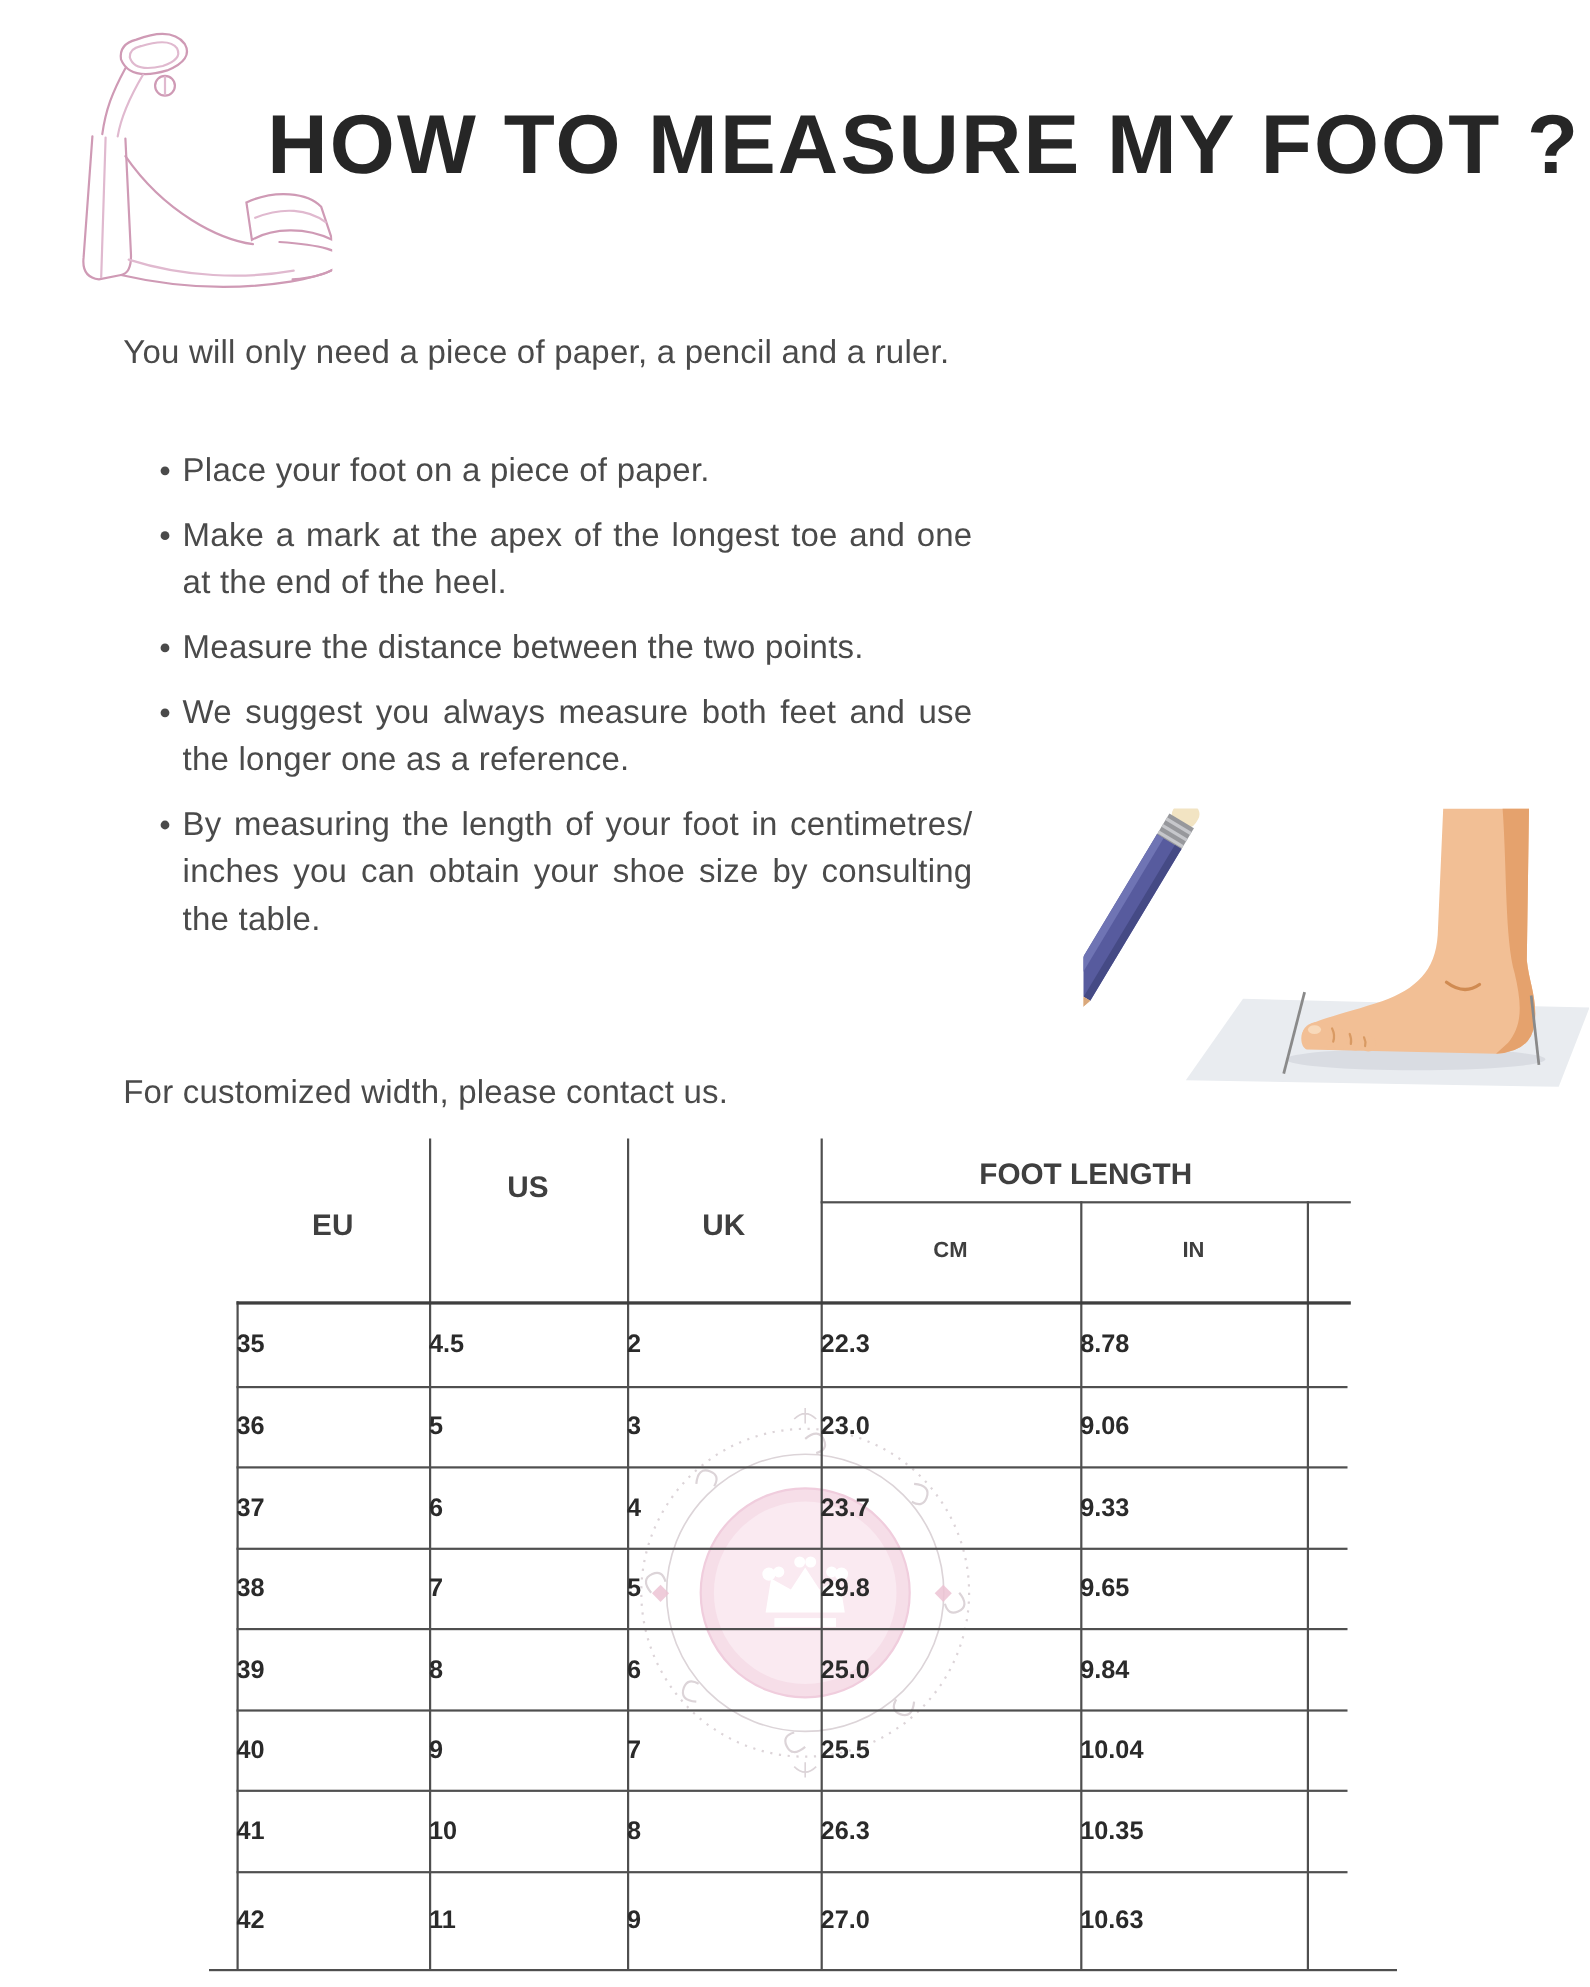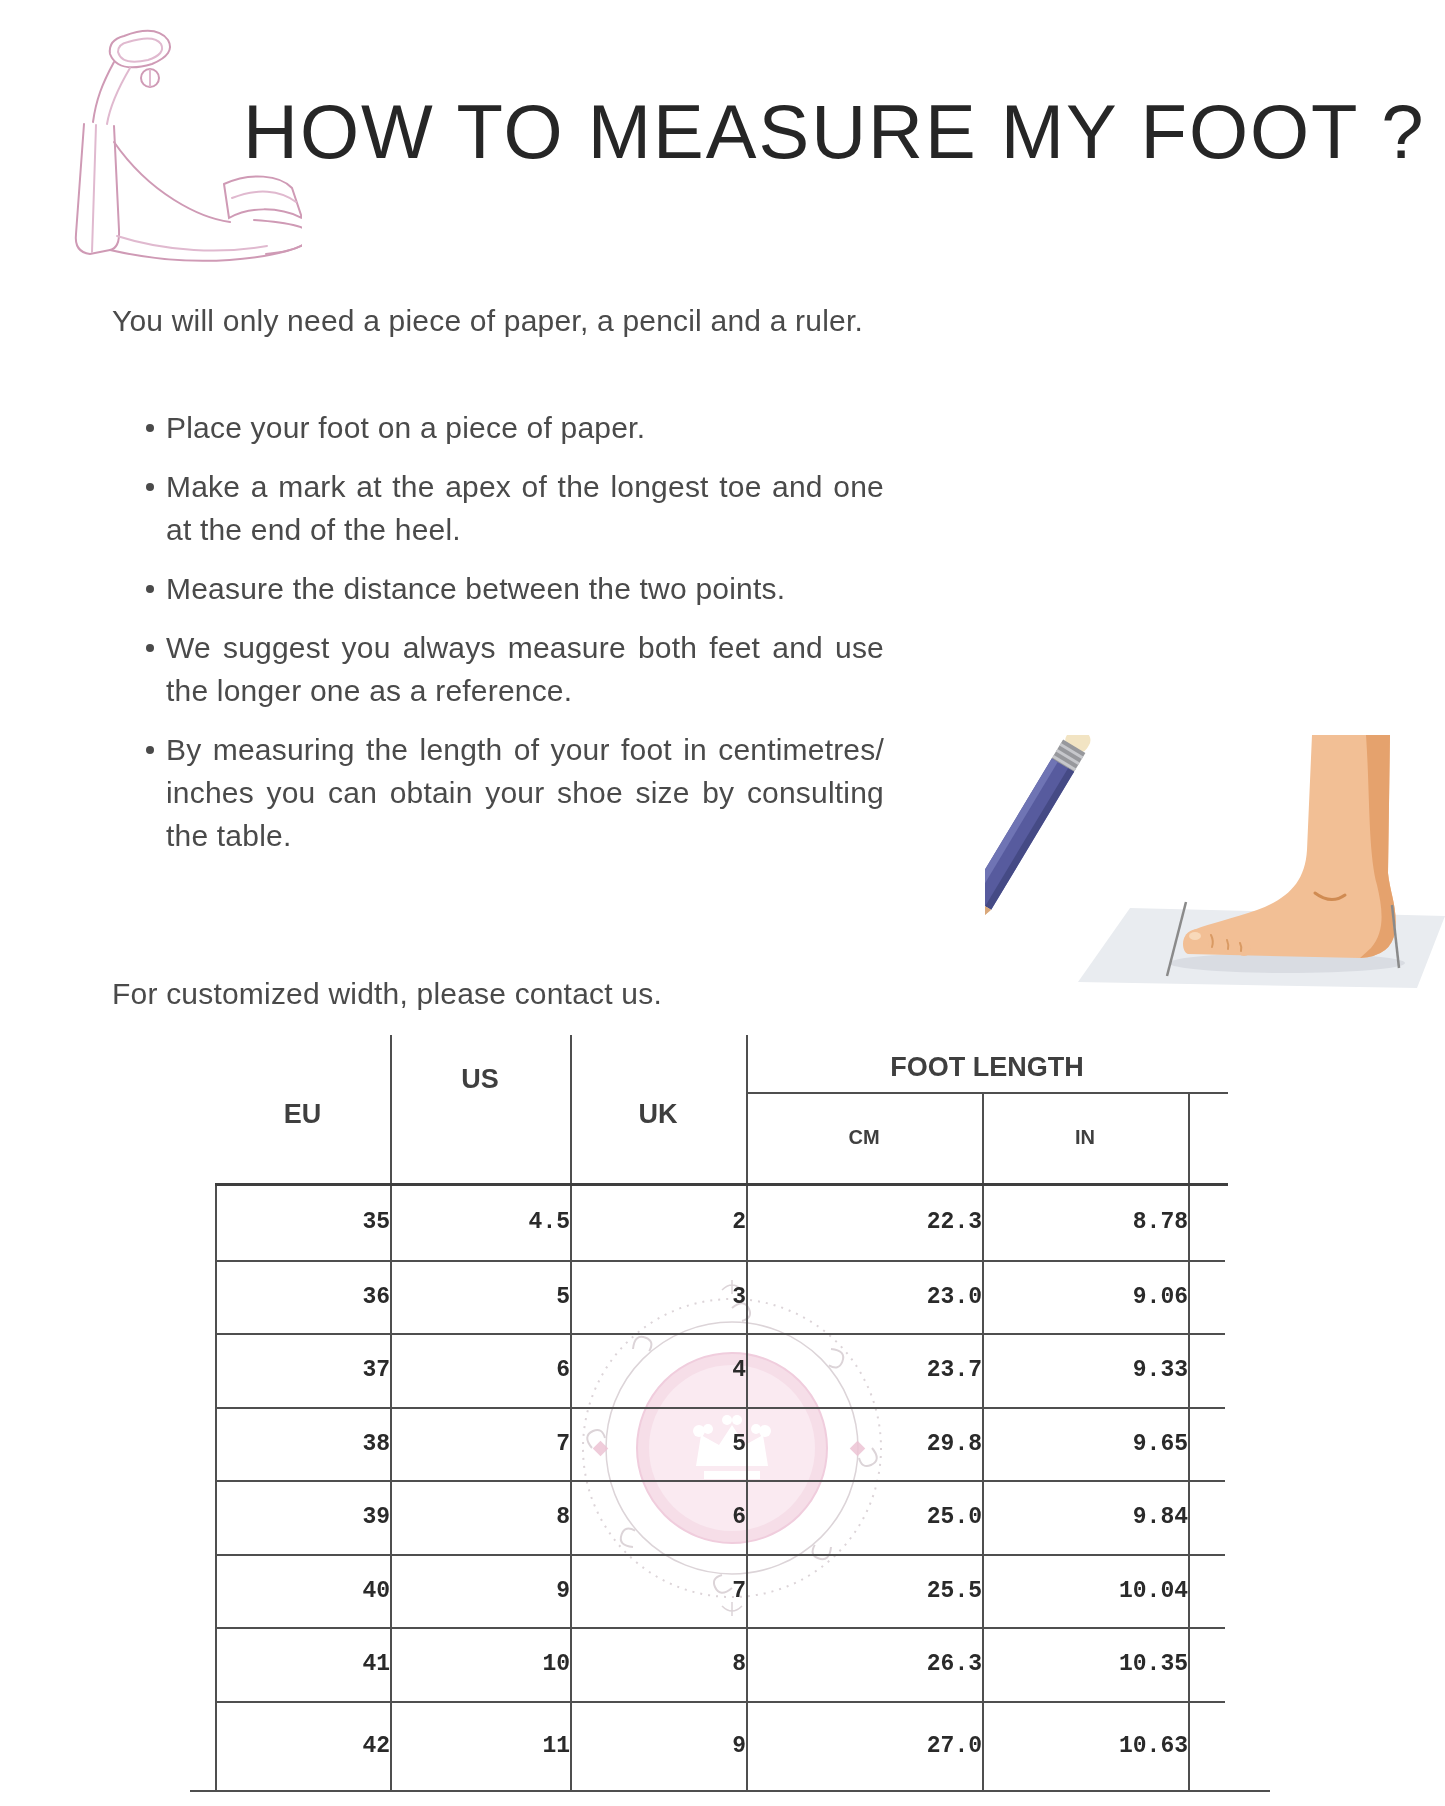--- a/index.html
+++ b/index.html
@@ -1,39 +1,39 @@
 <!DOCTYPE html>
 <html><head>
 <meta charset="utf-8">
 <style>
   html,body{margin:0;padding:0;background:#fff;}
   .page{position:relative;width:1445px;height:1806px;background:#ffffff;overflow:hidden;
         font-family:"Liberation Sans",sans-serif;}
   
   .title{position:absolute;left:243px;top:92px;font-size:76px;line-height:80px;
-         font-weight:400;letter-spacing:2px;color:#262626;white-space:nowrap;}
+         font-weight:700;letter-spacing:2px;color:#262626;white-space:nowrap;}
   
   .intro{position:absolute;left:112px;top:304px;font-size:30px;font-weight:300;color:#4a4a4a;letter-spacing:.2px;}
   .note{position:absolute;left:112px;top:977px;font-size:30px;font-weight:300;color:#4a4a4a;letter-spacing:.2px;text-align:right;}
   
   .steps{position:absolute;left:128px;top:390px;width:772px;margin:0;padding:0;list-style:none;}
   .steps li{position:relative;padding-left:22px;margin:16px;font-size:30px;line-height:43px;
             font-weight:300;color:#4a4a4a;text-align:justify;letter-spacing:.2px;}
   .steps li::before{content:"";position:absolute;left:2px;top:18px;width:8px;height:8px;border-radius:50%;background:#4a4a4a;}
   
   .vl,.hl{position:absolute;background:#4f4f4f;}
   .vl{width:2px;} .hl{height:2px;}
   .hl.thick{height:3px;background:#3e3e3e;}
   
   .th{position:absolute;font-weight:bold;color:#3f3f3f;text-align:center;font-size:27px;}
   .th.sub{font-size:20px;}
   
   .trow{position:absolute;left:215px;width:1013px;display:flex;align-items:center;
         font-weight:bold;font-size:23px;color:#2a2a2a;}
-  .trow span{display:block;text-align:right;font-family:Liberation Mono, monospace;}
+  .trow span{display:block;text-align:left;}
   .c1{width:175px}.c2{width:180px}.c3{width:176px}.c4{width:236px}.c5{width:206px}
   .art{position:absolute;}
 </style>
 </head>
 <body>
 
 <div class="page">
 
   <svg class="art" style="left:62px;top:22px" width="240" height="240" viewBox="0 0 240 240">
     <g fill="none" stroke="#cf9ab5" stroke-width="2" stroke-linecap="round">

